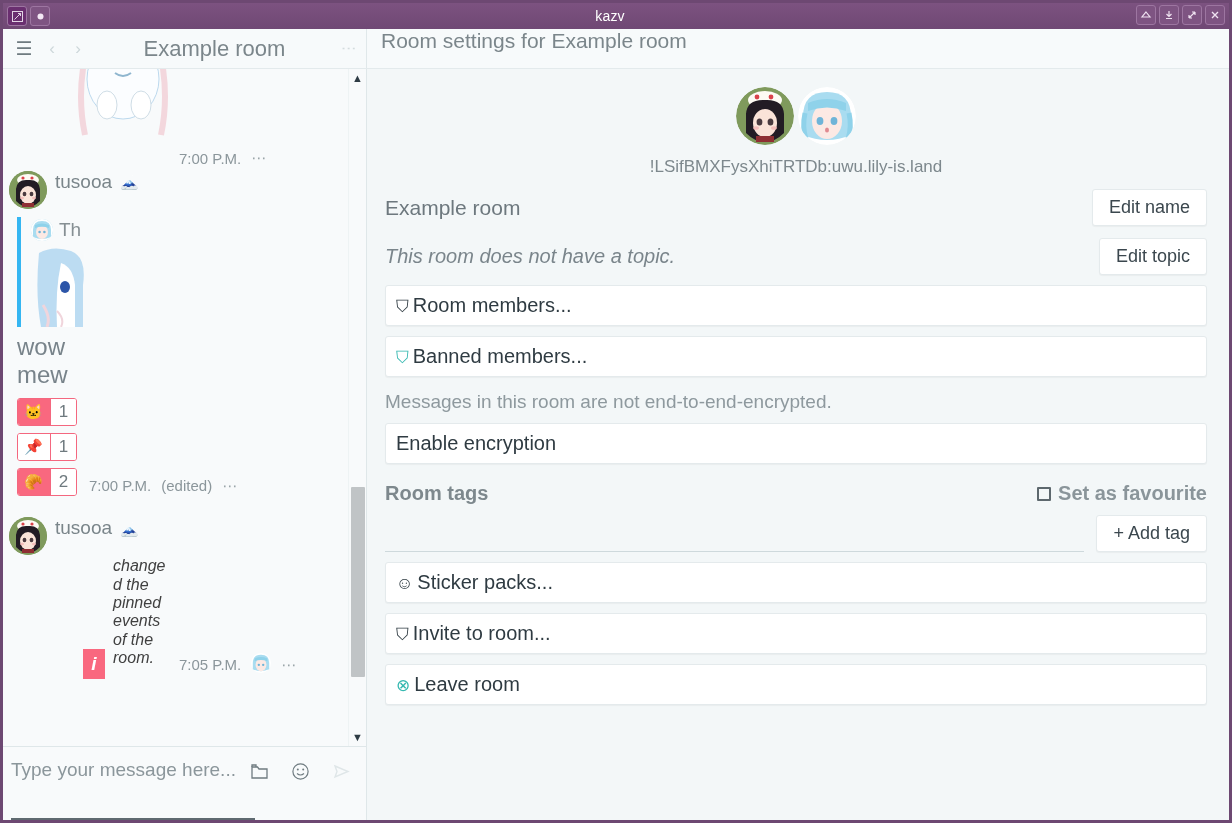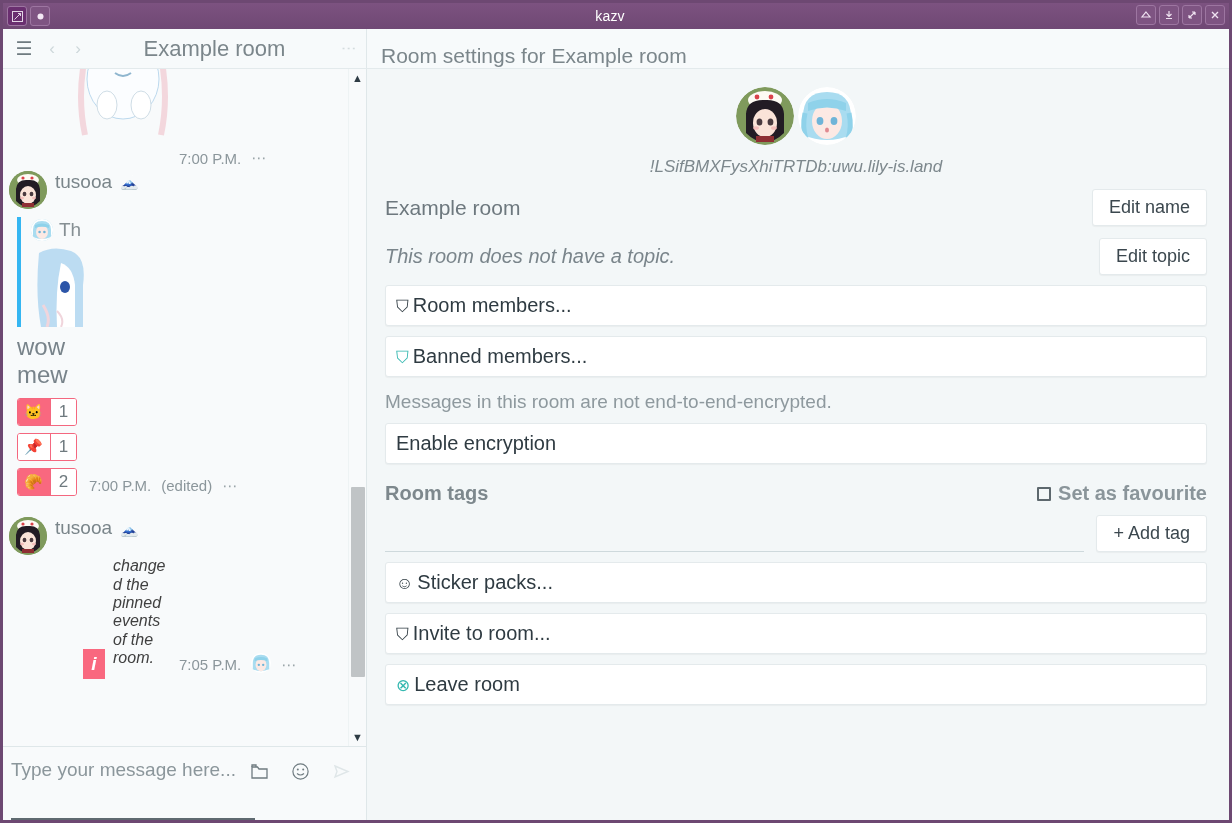--- a/index.html
+++ b/index.html
@@ -75,21 +75,21 @@
     color: #7b868b; font-size: 22px;
     white-space: nowrap; overflow: hidden;
   }
   .vdots {
     width: 22px; height: 30px;
     display: flex; align-items: center; justify-content: center;
     color: #d4dcde; font-size: 15px; letter-spacing: 0;
     writing-mode: vertical-rl; line-height: 1;
   }
   .tool-right {
-    flex: 1; display: flex; align-items: flex-end;
+    flex: 1; display: flex; align-items: flex-start;
     padding-left: 14px;
   }
   .settings-title { color: #7b868b; font-size: 21px; }
 
   
   .body {
     flex: 1; display: flex; min-height: 0;
   }
 
   
@@ -243,21 +243,20 @@
     display: flex; justify-content: center; align-items: center;
     gap: 4px; margin-top: 4px;
   }
   .room-avatar {
     width: 58px; height: 58px; border-radius: 50%;
     overflow: hidden;
   }
   .room-id {
     text-align: center; color: #7d888d; font-size: 17px;
     margin-top: 12px;
-    font-style: italic;
   }
   .name-row {
     display: flex; align-items: center; justify-content: space-between;
     margin-top: 12px; gap: 12px;
   }
   .room-name { color: #6d787e; font-size: 21px; }
   .room-topic { color: #7a858b; font-size: 20px; font-style: italic; }
   .btn-small {
     background: #ffffff; border: 1px solid #e4eaec;
     border-radius: 3px; padding: 7px 16px;

